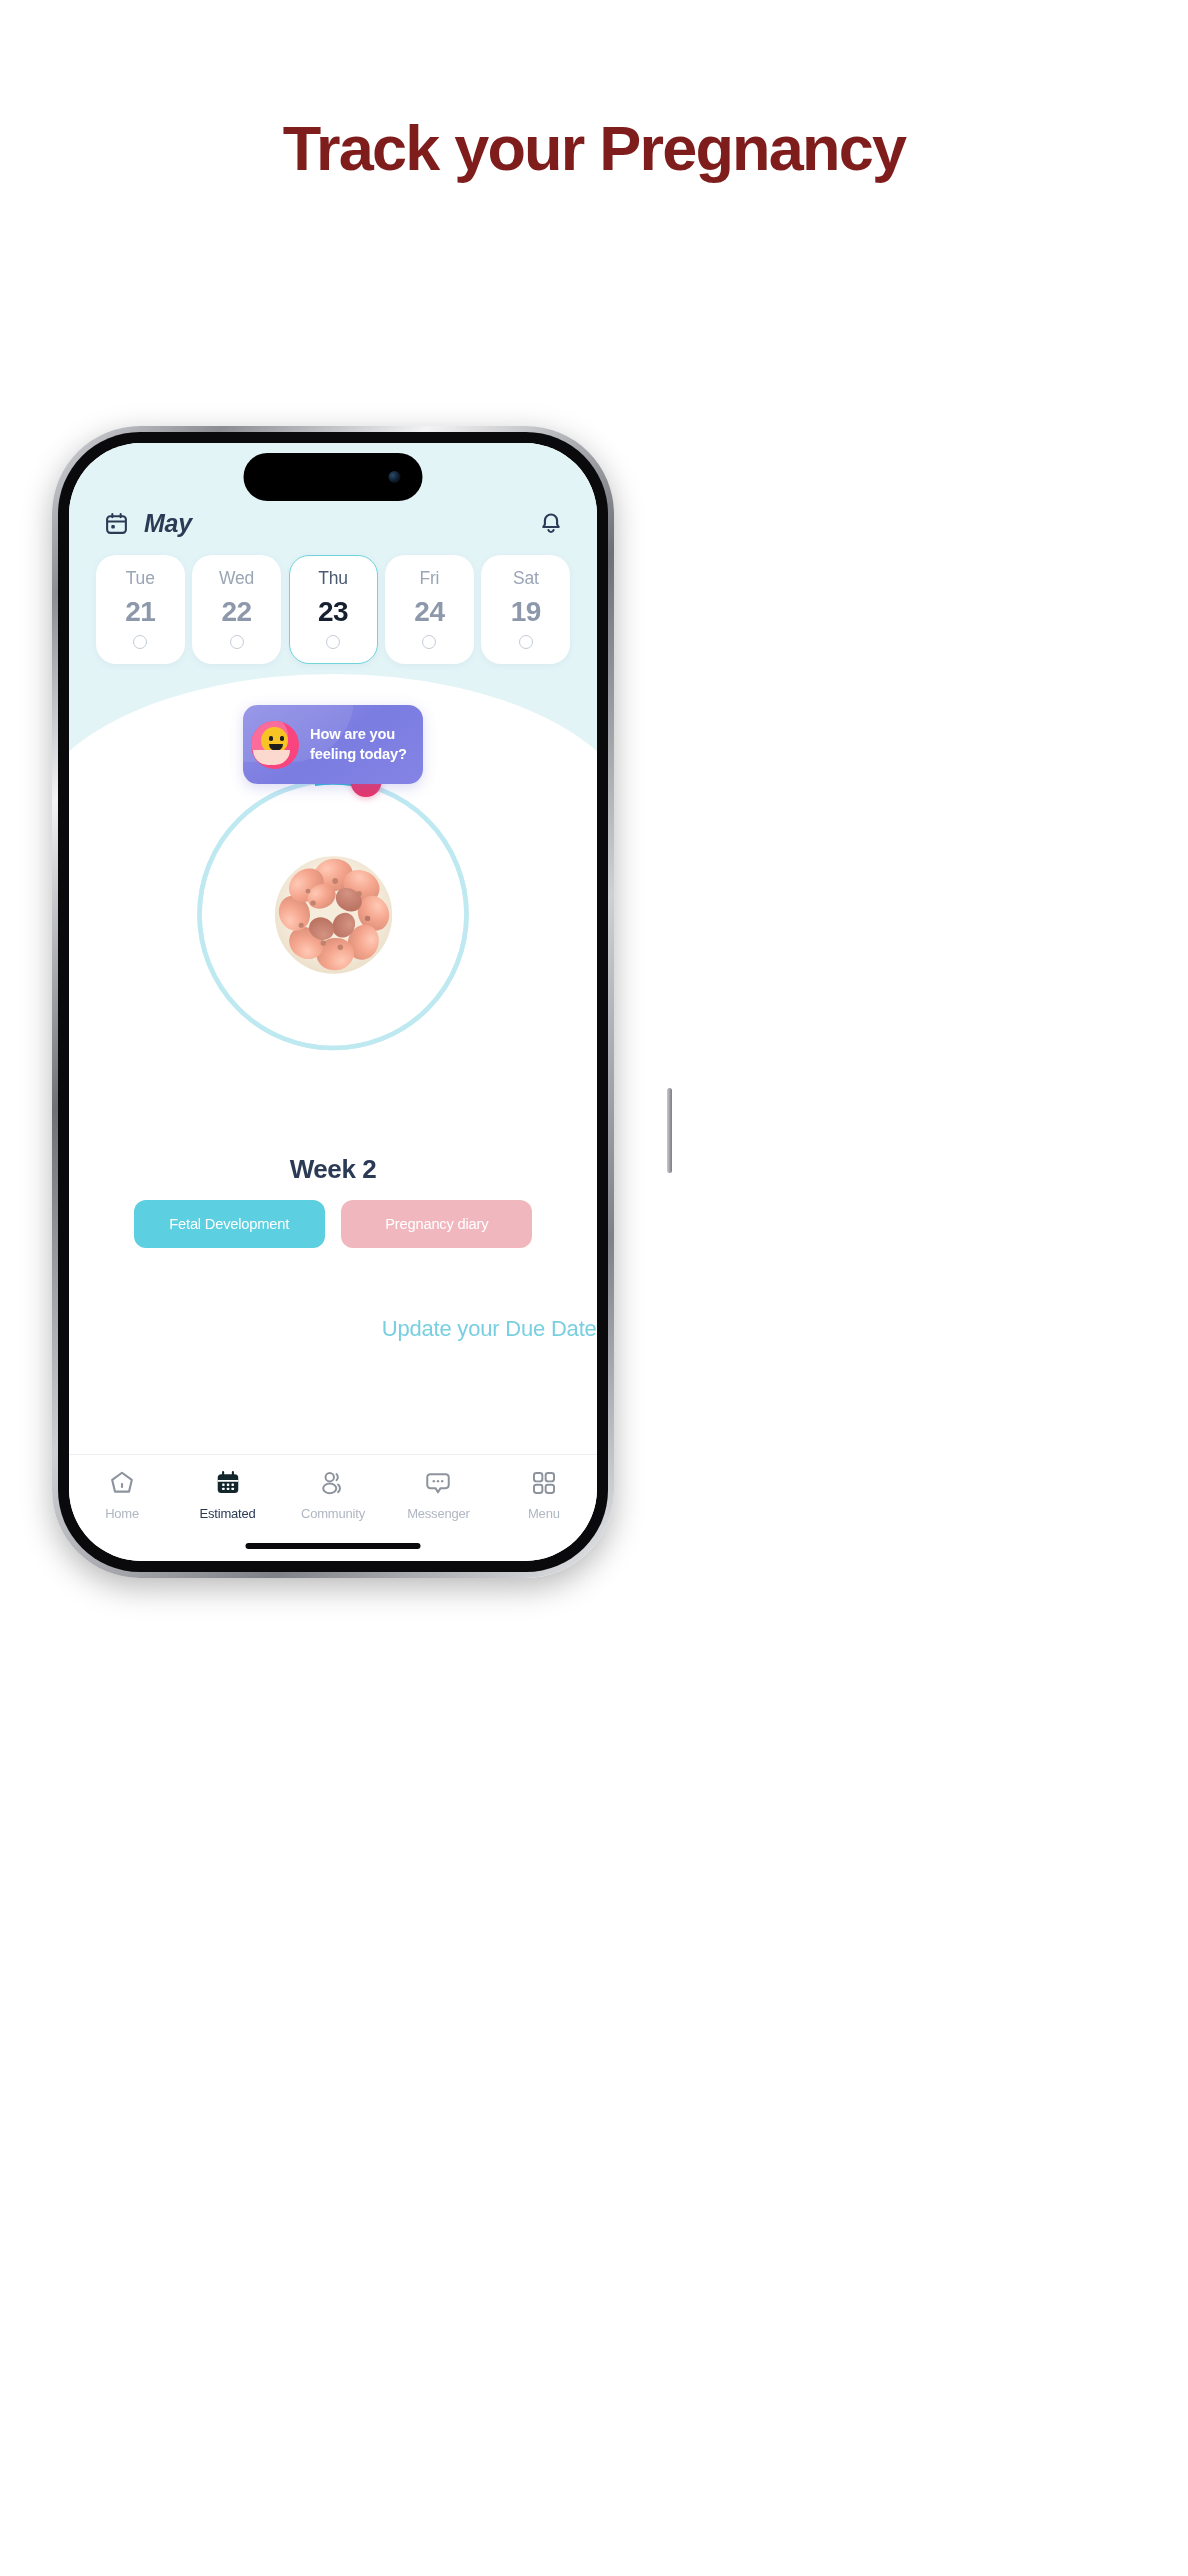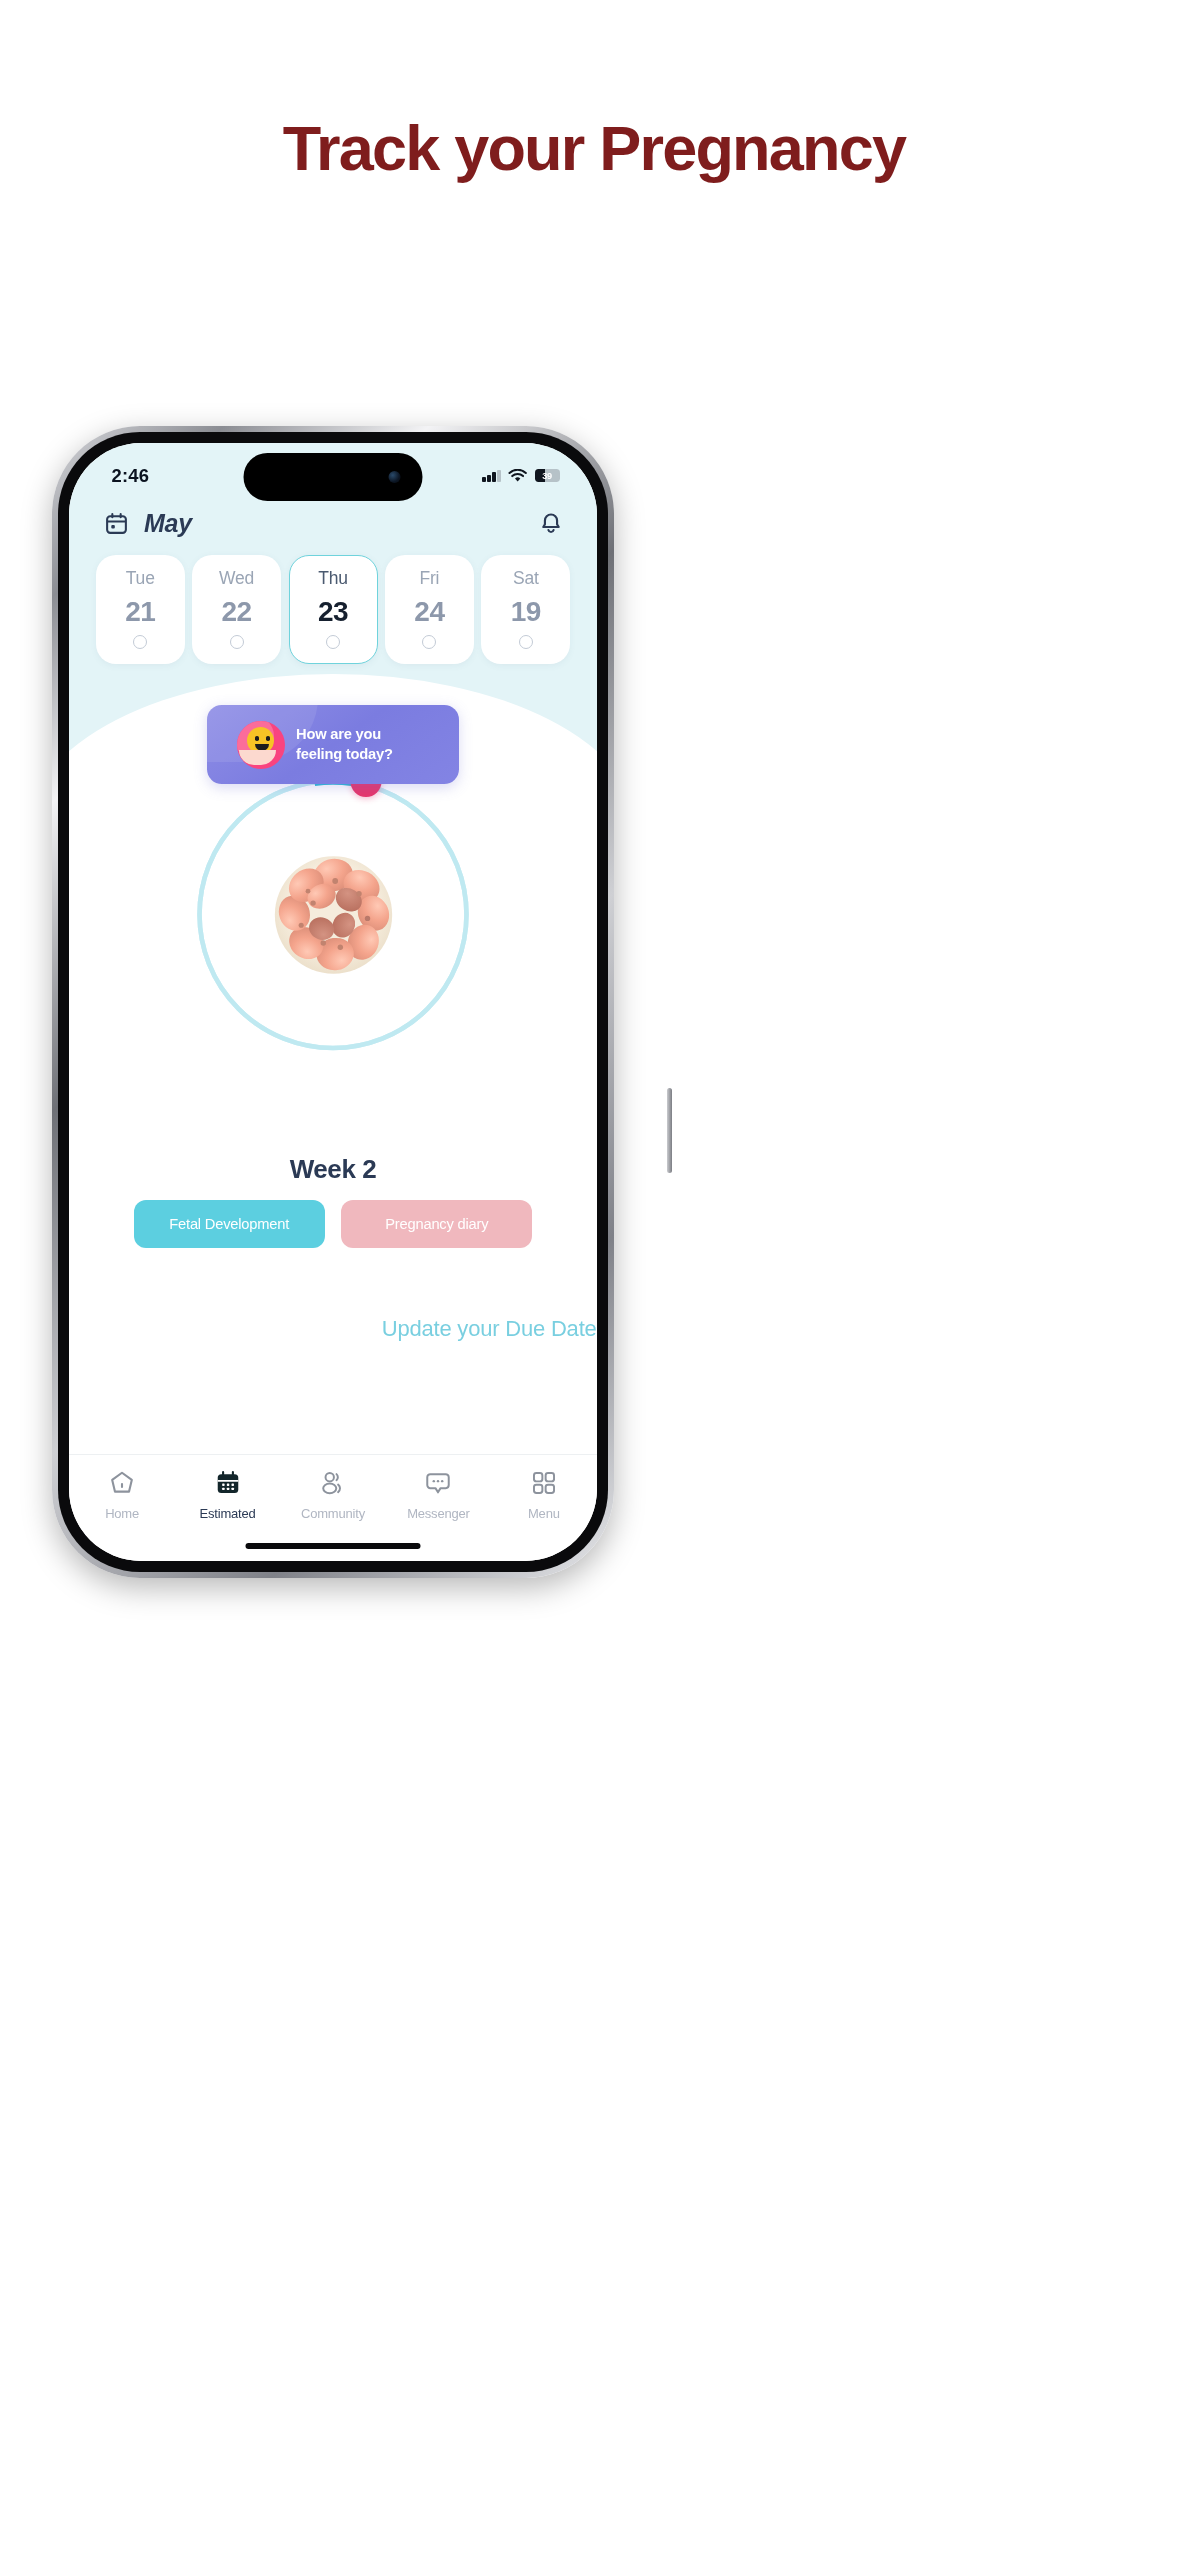--- a/index.html
+++ b/index.html
@@ -126,24 +126,24 @@
   .day-card.selected { border-color: #6fd3dc; }
   .day-dow { font-size: 17.5px; color: #9aa5b5; letter-spacing: -0.2px; }
   .day-num { font-size: 28px; font-weight: bold; color: #8d98ab; letter-spacing: -0.5px; }
   .day-card.selected .day-dow { color: #4b5a70; }
   .day-card.selected .day-num { color: #16202f; }
   .day-dot { width: 14px; height: 14px; border-radius: 50%; border: 1.5px solid #c3cbd6; }
 
   
   .mood-card {
     position: absolute; left: 50%; transform: translateX(-50%);
-    top: 262px; width: 252px; height: 79px;
+    top: 262px; width: 180px; height: 79px;
     border-radius: 14.7px;
     background: linear-gradient(145deg,#8f8ee6 0%,#7b7ce0 50%,#8384e4 100%);
-    display: flex; align-items: center; gap: 11px; padding-left: 30px;
+    display: flex; align-items: center; gap: 11px; padding-left: 8px;
     z-index: 5;
     box-shadow: 0 3.7px 13px rgba(110,110,210,0.25);
     overflow: hidden;
   }
   .mood-card::before {
     content:""; position:absolute; left:-9.2px; top:-44px;
     width:120px; height:101px; border-radius:0 0 64px 0;
     background: rgba(255,255,255,0.09);
   }
   .mood-emoji {
@@ -246,40 +246,20 @@
   <div class="btn-voldn"></div>
   <div class="btn-power"></div>
 
   <div class="phone-bezel">
     <div class="phone-screen">
 
       <div class="app-top-bg"></div>
 
       <div class="notch">
         <div class="notch-cam"></div>
-      </div>
-      <div class="status-bar">
-        <div class="status-time">2:46</div>
-        <div class="status-right">
-          <span class="sig">
-            <i></i>
-              <i></i>
-              <i></i>
-              <i></i>
-          </span>
-          <svg width="19.3" height="14" viewBox="0 0 21 15">
-            <path d="M10.5 13.4 L7.6 10.3 a4.2 4.2 0 0 1 5.8 0 Z" fill="#10161f"></path>
-            <path d="M4.6 7.6 a8.6 8.6 0 0 1 11.8 0" stroke="#10161f" stroke-width="2.2" fill="none" stroke-linecap="round"></path>
-            <path d="M1.6 4.2 a13 13 0 0 1 17.8 0" stroke="#10161f" stroke-width="2.2" fill="none" stroke-linecap="round"></path>
-          </svg>
-          <span class="batt">
-            <span class="batt-fill"></span>
-            <span class="batt-num">39</span>
-          </span>
-        </div>
       </div>
 
       <div class="app-header">
         <div class="header-left">
           <svg width="25" height="25" viewBox="0 0 24 24">
             <rect x="3" y="5" width="18" height="16" rx="3" stroke="#2b3a55" stroke-width="2" fill="none"></rect>
             <path d="M3 10 H21" stroke="#2b3a55" stroke-width="2"></path>
             <path d="M8 3 V6 M16 3 V6" stroke="#2b3a55" stroke-width="2" stroke-linecap="round"></path>
             <rect x="7" y="13.5" width="3.4" height="3.4" rx="1" fill="#2b3a55"></rect>
           </svg>

